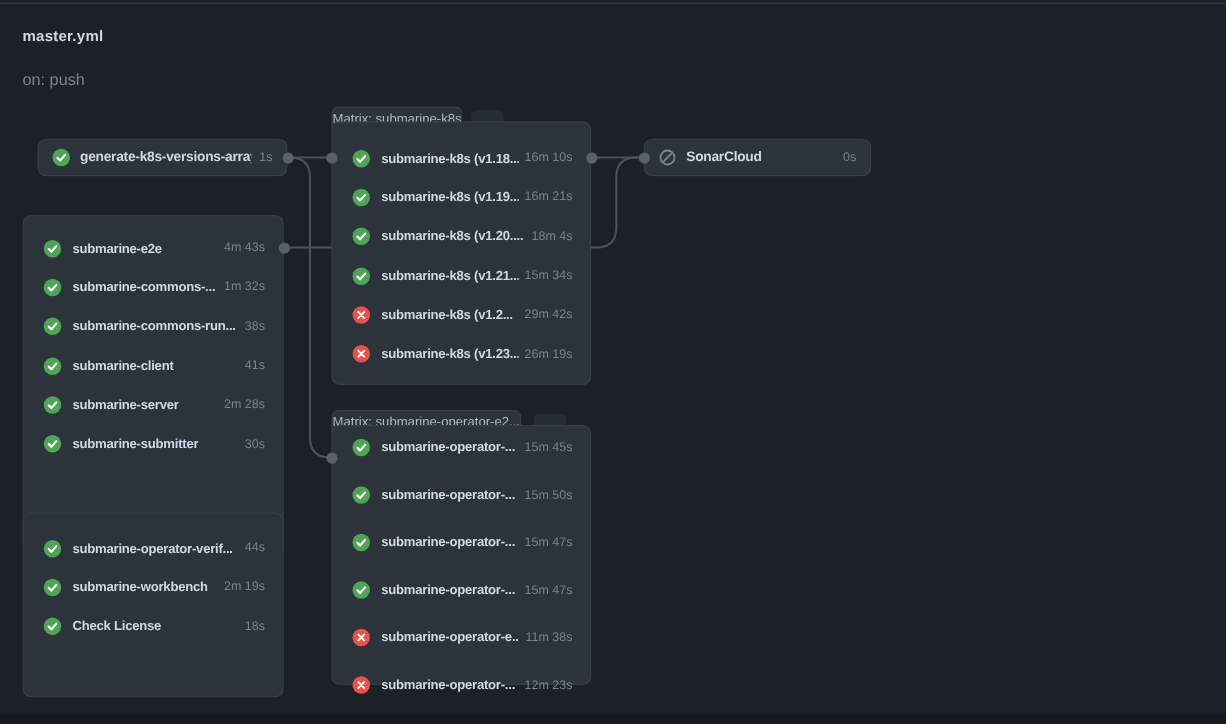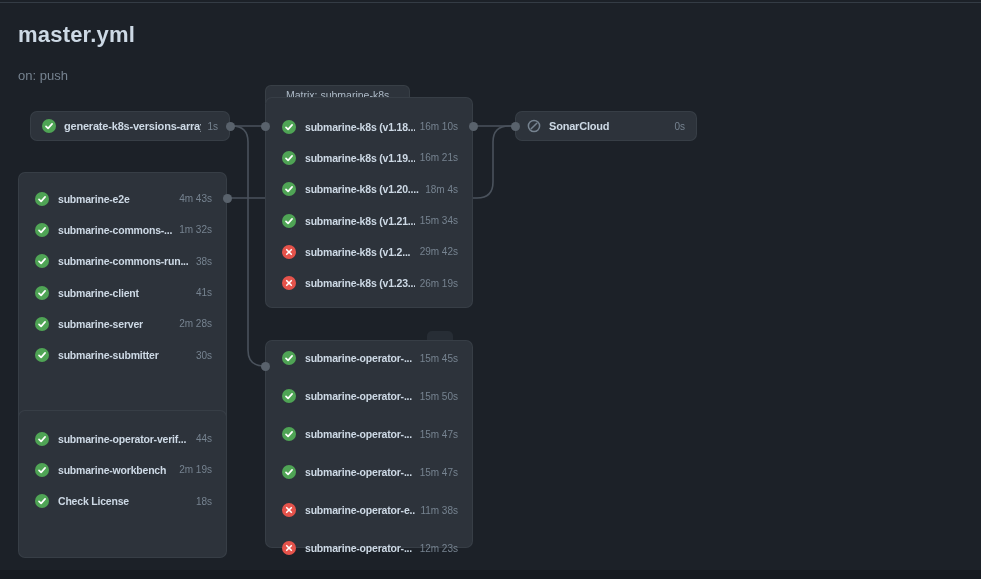--- a/index.html
+++ b/index.html
@@ -2,36 +2,36 @@
 <html><head>
 <meta charset="utf-8">
 <style>
   html,body{margin:0;padding:0;background:#1c2128;}
   .canvas{position:relative;width:981px;height:579px;background:#1c2128;overflow:hidden;
           font-family:"Liberation Sans",sans-serif;}
   .top-line{position:absolute;top:2px;left:0;right:0;height:1px;background:#343c45;}
   .bottom-strip{position:absolute;bottom:0;left:0;right:0;height:9px;background:#161a20;}
 
   .wf-header{position:absolute;left:18px;top:22px;z-index:1;}
-  .wf-title{font-size:22px;font-weight:bold;color:#cdd9e5;letter-spacing:.2px;}
+  .wf-title{font-size:12px;font-weight:bold;color:#cdd9e5;letter-spacing:.2px;}
   .wf-trigger{font-size:13px;color:#768390;margin-top:20px;}
 
   .edges{position:absolute;inset:0;z-index:0;}
   .edges path{fill:none;stroke:#4a525c;stroke-width:1.6;}
 
   .node,.group-box{position:absolute;background:#2d333b;border:1px solid rgba(205,217,229,.07);
           border-radius:7px;box-sizing:border-box;z-index:1;}
   .node{display:flex;align-items:center;padding:0 11px;}
   .node-label{font-size:11px;font-weight:600;color:#cdd9e5;margin-left:8px;white-space:nowrap;
           overflow:hidden;letter-spacing:-.2px;flex-shrink:1;}
   .node-duration{margin-left:auto;font-size:10px;color:#768390;padding-left:6px;flex-shrink:0;text-align:right;}
 
   .group-tab{position:absolute;z-index:1;background:#2d333b;border:1px solid rgba(205,217,229,.07);
           border-bottom:none;border-radius:6px 6px 0 0;font-size:10.5px;color:#adbac7;
-          padding:0 20px;height:18px;line-height:19px;white-space:nowrap;box-sizing:border-box;}
+          padding:0 0;height:18px;line-height:19px;white-space:nowrap;box-sizing:border-box;}
   .group-tab2{position:absolute;z-index:1;background:#272d35;border-radius:5px 5px 0 0;}
 
   .group-box{padding-top:10px;display:flex;flex-direction:column;}
   .job-row{height:31.3px;display:flex;align-items:center;padding:0 14px 0 16px;}
   .job-name{font-size:10.5px;font-weight:600;color:#cdd9e5;margin-left:9px;white-space:nowrap;
           overflow:hidden;letter-spacing:-.2px;flex-shrink:1;min-width:0;}
   .job-duration{margin-left:auto;font-size:10px;color:#768390;white-space:nowrap;
           padding-left:5px;flex-shrink:0;}
 
   .status-icon{width:14px;height:14px;border-radius:50%;flex:none;display:flex;
@@ -221,20 +221,21 @@
           <svg width="14" height="14" viewBox="0 0 14 14">
             <path d="M4 7.3l2.1 2.1 4-4.5" stroke="#fff" stroke-width="1.7" fill="none" stroke-linecap="round" stroke-linejoin="round"></path>
           </svg>
         </span>
       <span class="job-name">Check License</span>
       <span class="job-duration">18s</span>
     </div>
   </div>
 
   <div class="group-tab2" style="left:427px;top:331px;width:26px;height:15px;"></div>
+  <div class="group-tab" style="left:265px;top:328px;">Matrix: submarine-operator-e2...</div>
   <div class="group-box" style="left:265px;top:340px;width:208px;height:208px;gap:24px;">
     <div class="job-row">
       <span class="status-icon status-success">
           <svg width="14" height="14" viewBox="0 0 14 14">
             <path d="M4 7.3l2.1 2.1 4-4.5" stroke="#fff" stroke-width="1.7" fill="none" stroke-linecap="round" stroke-linejoin="round"></path>
           </svg>
         </span>
       <span class="job-name">submarine-operator-...</span>
       <span class="job-duration">15m 45s</span>
     </div>

